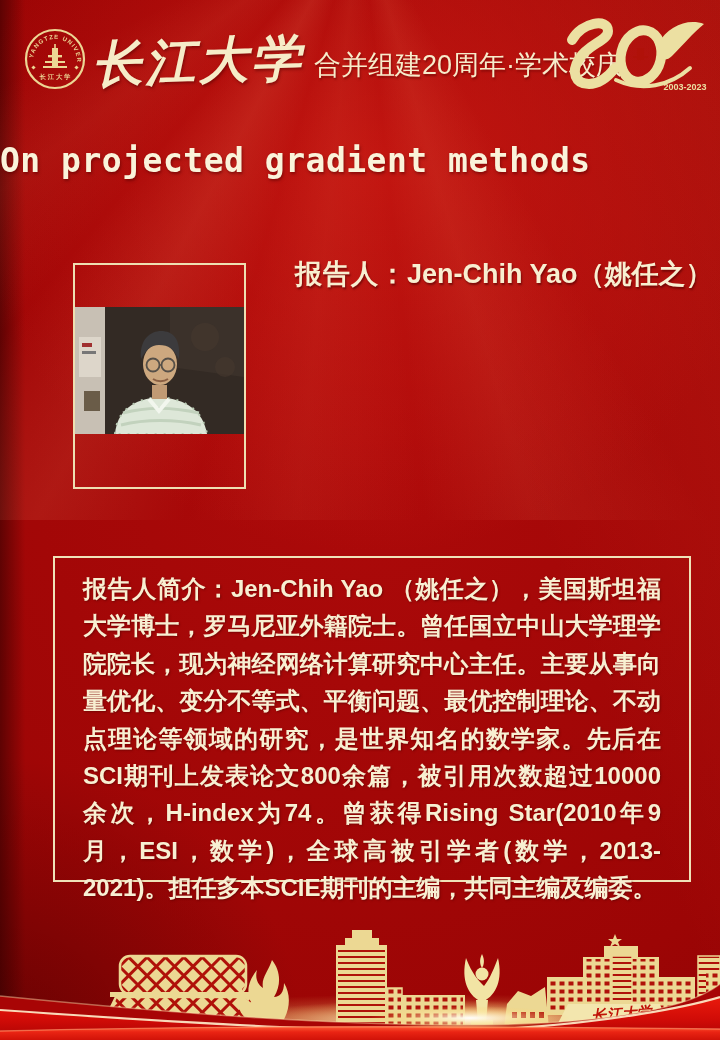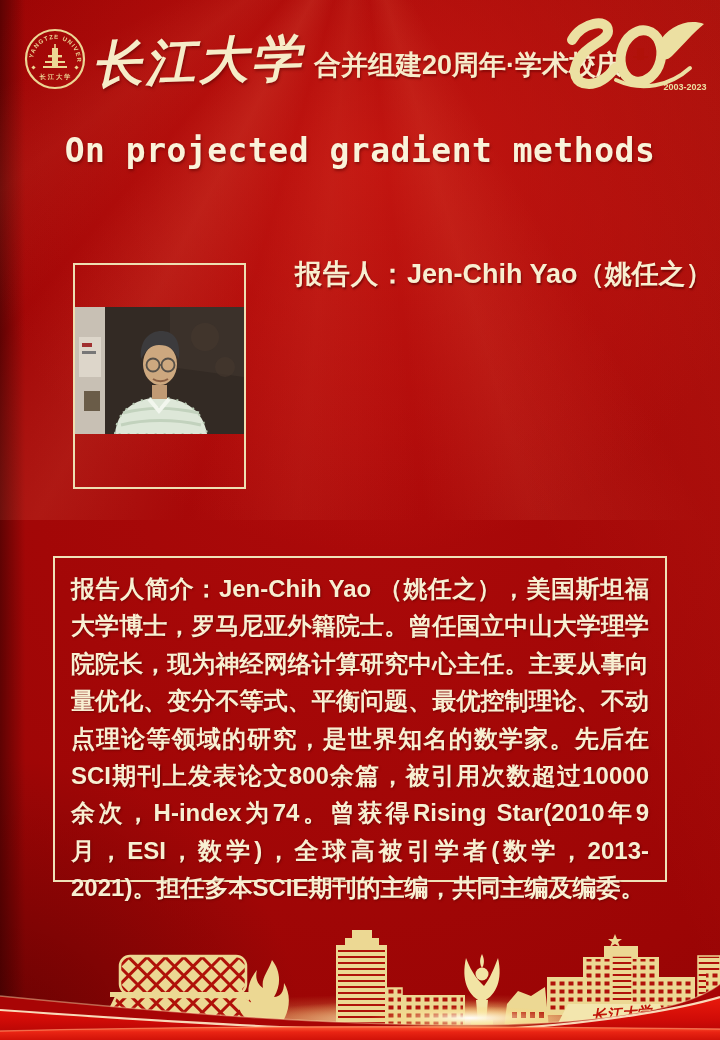--- a/index.html
+++ b/index.html
@@ -25,47 +25,47 @@
   
   .seal{position:absolute;left:24px;top:28px;width:62px;height:62px;}
   .univ-name{
     position:absolute;left:92px;top:28px;width:230px;
     font-family:"DejaVu Serif",serif;font-style:italic;font-weight:bold;
     font-size:50px;letter-spacing:3px;color:#f6ecc8;transform:rotate(-2deg);
     text-shadow:1px 2px 3px rgba(90,0,0,.55);white-space:nowrap;
   }
   .anniv-text{
     position:absolute;left:314px;top:47px;
-    font-size:27px;font-weight:bold;letter-spacing:0px;color:#f7eccb;
+    font-size:27px;font-weight:normal;letter-spacing:0px;color:#f7eccb;
     text-shadow:1px 2px 2px rgba(90,0,0,.5);white-space:nowrap;
   }
   .logo20{position:absolute;left:558px;top:14px;width:152px;height:92px;}
   
   .title{
-    position:absolute;left:0;top:124px;width:720px;text-align:center;
+    position:absolute;left:0;top:134px;width:720px;
     font-family:"DejaVu Sans Mono",monospace;font-weight:bold;
     font-size:33px;line-height:53px;color:#faf3da;letter-spacing:.5px;
     text-shadow:1px 2px 3px rgba(90,0,0,.55);
   }
   
   .photo-frame{
     position:absolute;left:73px;top:263px;width:169px;height:222px;
     border:2px solid #eedfb2;
   }
   .photo{position:absolute;left:0;top:42px;width:169px;height:127px;display:block;}
   .info{
     position:absolute;left:295px;top:259px;display:flex;flex-direction:column;gap:26px;
     font-size:27px;font-weight:bold;color:#f8efd1;line-height:31px;
     text-shadow:1px 2px 2px rgba(80,0,0,.6);white-space:nowrap;text-align:right;
   }
   .info-row .label{letter-spacing:1px;}
   
   .bio-box{
     position:absolute;left:53px;top:556px;width:578px;height:298px;
-    border:2px solid #efe2b8;padding:12px 16px;
+    border:2px solid #efe2b8;padding:12px 28px;
     font-size:24px;font-weight:bold;color:#f8efd2;line-height:37.4px;
     text-align:justify;text-shadow:1px 1px 2px rgba(80,0,0,.55);
   }
   .bio-box p{margin:0;}
   
   .skyline,.ribbon{position:absolute;left:0;top:900px;width:720px;height:140px;display:block;}
 </style>
 </head>
 <body>
 

